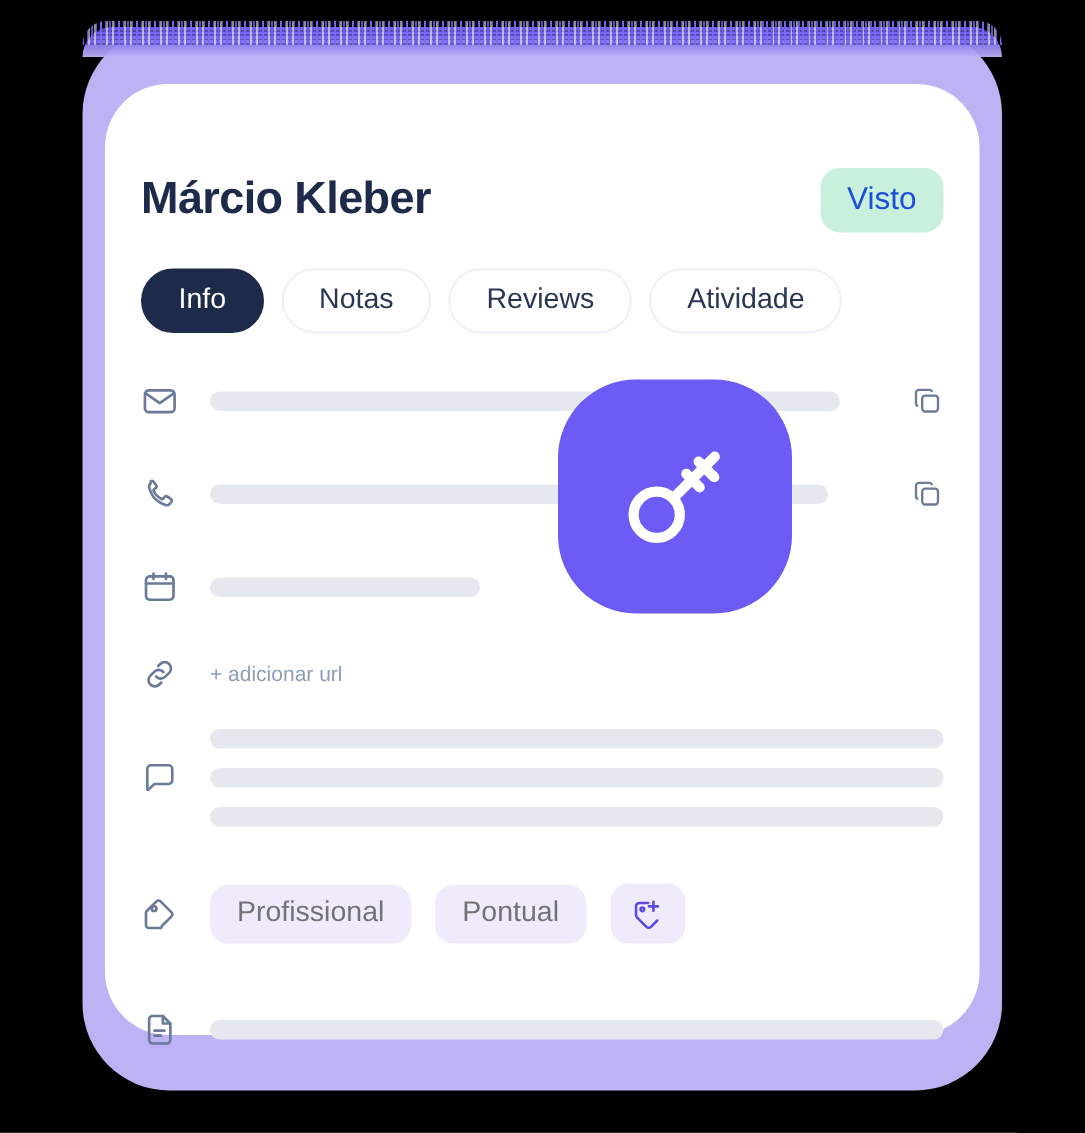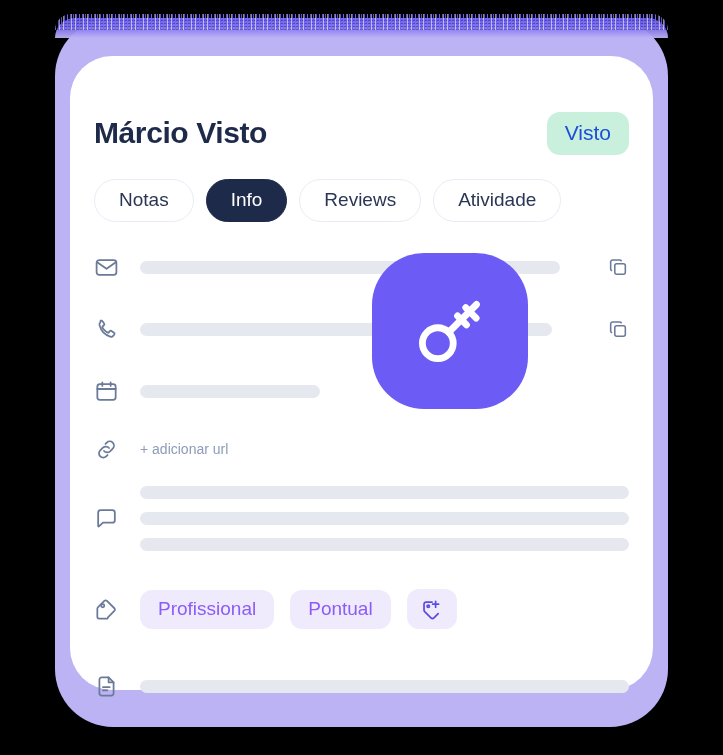--- a/index.html
+++ b/index.html
@@ -161,21 +161,21 @@
     white-space: nowrap;
   }
 
   .note-lines { display: flex; flex-direction: column; gap: 13px; width: 100%; }
   .note-lines .bar { width: 100%; }
 
   
   .chips { display: flex; align-items: center; gap: 16px; }
   .chip {
     background: #F0EBFC;
-    color: #8b5cf6;
+    color: #737373;
     font-size: 19px;
     padding: 9px 18px 11px;
     border-radius: 12px;
     line-height: 1;
     white-space: nowrap;
   }
   .chip-add {
     background: #F0EBFC;
     color: #5B4BE0;
     border-radius: 12px;
@@ -208,27 +208,27 @@
 
 <div id="stage">
 
   <div class="outer-frame"></div>
   <div class="frame-top-lip"></div>
   <div class="frame-noise"></div>
 
   <div class="card">
 
     <div class="card-header">
-      <div class="person-name">Márcio Visto</div>
+      <div class="person-name">Márcio Kleber</div>
       <div class="status-badge">Visto</div>
     </div>
 
     <div class="tabs">
+      <div class="tab active">Info</div>
       <div class="tab">Notas</div>
-      <div class="tab active">Info</div>
       <div class="tab">Reviews</div>
       <div class="tab">Atividade</div>
     </div>
 
     <div class="rows">
 
       <div class="row r-email">
         <div class="row-icon">
           <svg width="25" height="25" viewBox="0 0 24 24" fill="none" stroke="currentColor" stroke-width="1.7" stroke-linecap="round" stroke-linejoin="round">
             <rect x="2.5" y="5" width="19" height="14" rx="2.5"></rect>

